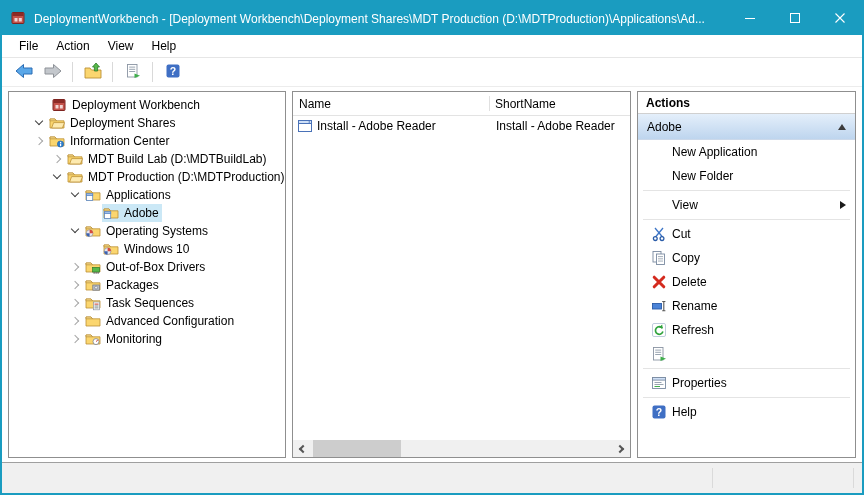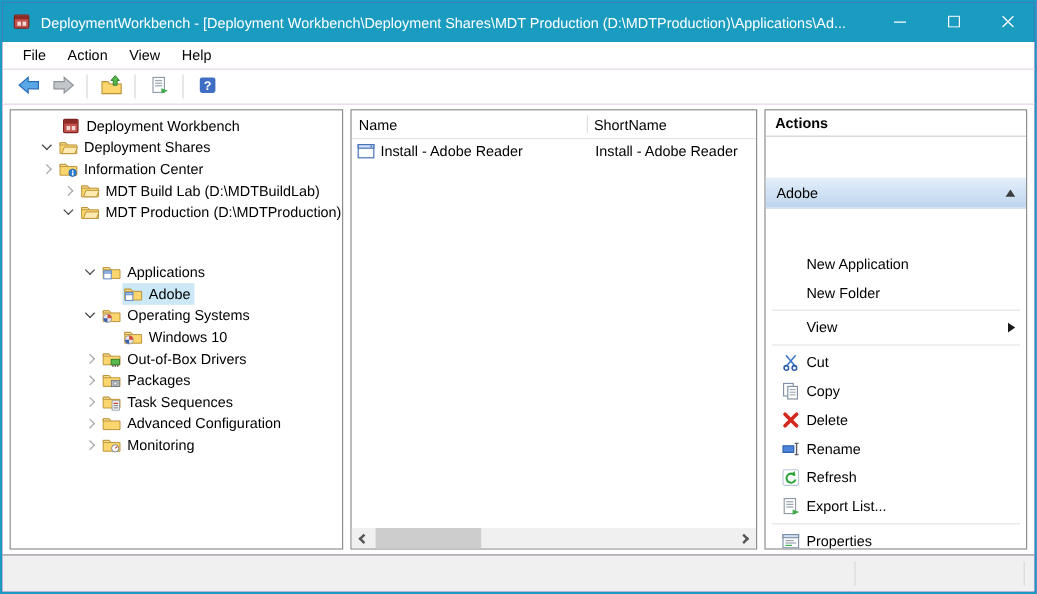--- a/index.html
+++ b/index.html
@@ -53,21 +53,21 @@
   
   .content {
     flex: 1; min-height: 0;
     display: flex; gap: 6px;
     padding: 4px 6px;
     background: #fff;
   }
   .pane { border: 1px solid #8f8f8f; background: #fff; overflow: hidden; }
   .tree-pane { width: 278px; padding-top: 4px; }
   .list-pane { width: 339px; display: flex; flex-direction: column; position: relative; }
-  .actions-pane { flex: 1; display: flex; flex-direction: column; gap: 34px; }
+  .actions-pane { flex: 1; display: flex; flex-direction: column; }
   
   .tree-row { height: 18px; display: flex; align-items: center; white-space: nowrap; }
   .chev { width: 17px; height: 16px; position: relative; flex: 0 0 17px; }
   .chev.collapsed::after {
     content: ''; position: absolute; left: 5px; top: 5px;
     width: 5px; height: 5px;
     border-top: 1.4px solid #a6a6a6; border-right: 1.4px solid #a6a6a6;
     transform: rotate(45deg);
   }
   .chev.expanded::after {
@@ -282,21 +282,21 @@
             <span class="tree-icon">
               <svg viewBox="0 0 16 16" width="16" height="16">
                 <path d="M1 4 L6 4 L7.5 5.8 L15 5.8 L15 13 L1 13 Z" fill="#fbd66f" stroke="#bb9136" stroke-width="0.8"></path>
                 <path d="M1 4 L6 4 L7.5 5.8 L1 5.8 Z" fill="#fde49a" stroke="#bb9136" stroke-width="0.8"></path>
                 <path d="M2.6 13 L4.6 7.6 L15.6 7.6 L13.4 13 Z" fill="#fdeab0" stroke="#bb9136" stroke-width="0.8"></path>
               </svg>
             </span>
             <span class="tree-label">MDT Production (D:\MDTProduction)</span>
           </span>
         </div>
-        <div class="tree-row" style="padding-left: 58px; margin-top: 32px;">
+        <div class="tree-row" style="padding-left: 58px;">
           <span class="chev expanded"></span>
           <span class="sel">
             <span class="tree-icon">
               <svg viewBox="0 0 16 16" width="16" height="16">
                 <path d="M1 4 L6 4 L7.5 5.8 L15 5.8 L15 13 L1 13 Z" fill="#fbd66f" stroke="#bb9136" stroke-width="0.8"></path>
                 <path d="M1 4 L6 4 L7.5 5.8 L1 5.8 Z" fill="#fde49a" stroke="#bb9136" stroke-width="0.8"></path>
                 <rect x="1.5" y="6.8" width="6.2" height="6.6" fill="#fff" stroke="#5b87c5" stroke-width="0.8"></rect>
                 <rect x="1.5" y="6.8" width="6.2" height="1.8" fill="#aecbf0" stroke="#5b87c5" stroke-width="0.8"></rect>
               </svg>
             </span>
@@ -527,21 +527,20 @@
           <div class="action-item">
             <span class="ai-icon">
               <svg viewBox="0 0 16 16" width="16" height="16">
                 <rect x="2.5" y="1.5" width="9.5" height="12.5" fill="#fff" stroke="#8a94a3" stroke-width="0.9"></rect>
                 <rect x="4.2" y="3.6" width="6" height="1" fill="#9aa5b1"></rect>
                 <rect x="4.2" y="5.8" width="6" height="1" fill="#9aa5b1"></rect>
                 <rect x="4.2" y="8" width="6" height="1" fill="#9aa5b1"></rect>
                 <path d="M9.5 10.5 L15 12.7 L9.5 15 Z" fill="#3fae4a"></path>
               </svg>
             </span>
-            <span class="ai-label">Export List...</span>
           </div>
           <div class="action-sep"></div>
           <div class="action-item">
             <span class="ai-icon">
               <svg viewBox="0 0 16 16" width="16" height="16">
                 <rect x="1.5" y="2.5" width="13" height="11" fill="#fff" stroke="#7a8aa0" stroke-width="0.9"></rect>
                 <rect x="1.5" y="2.5" width="13" height="2.6" fill="#cfe0f7" stroke="#7a8aa0" stroke-width="0.9"></rect>
                 <rect x="3.5" y="7" width="7" height="1" fill="#9aa5b1"></rect>
                 <rect x="3.5" y="9" width="9" height="1" fill="#9aa5b1"></rect>
                 <rect x="3.5" y="11" width="5.5" height="1" fill="#3fae4a"></rect>

